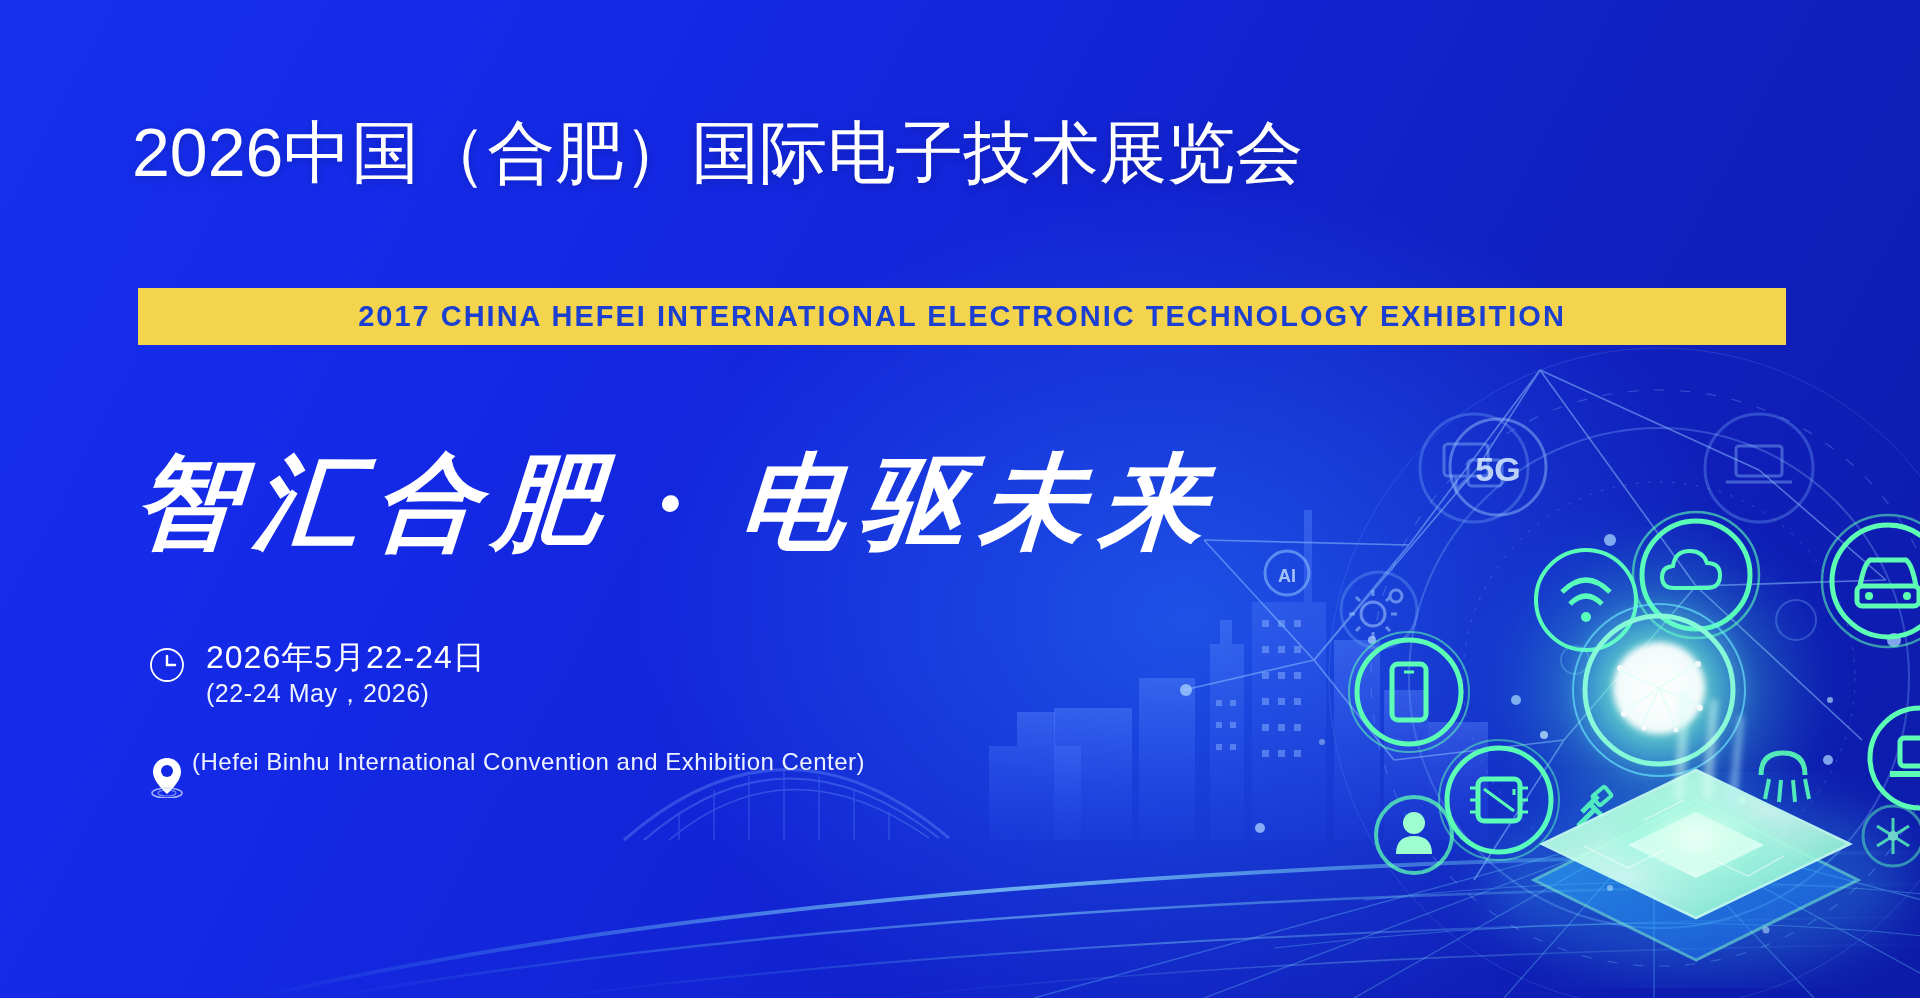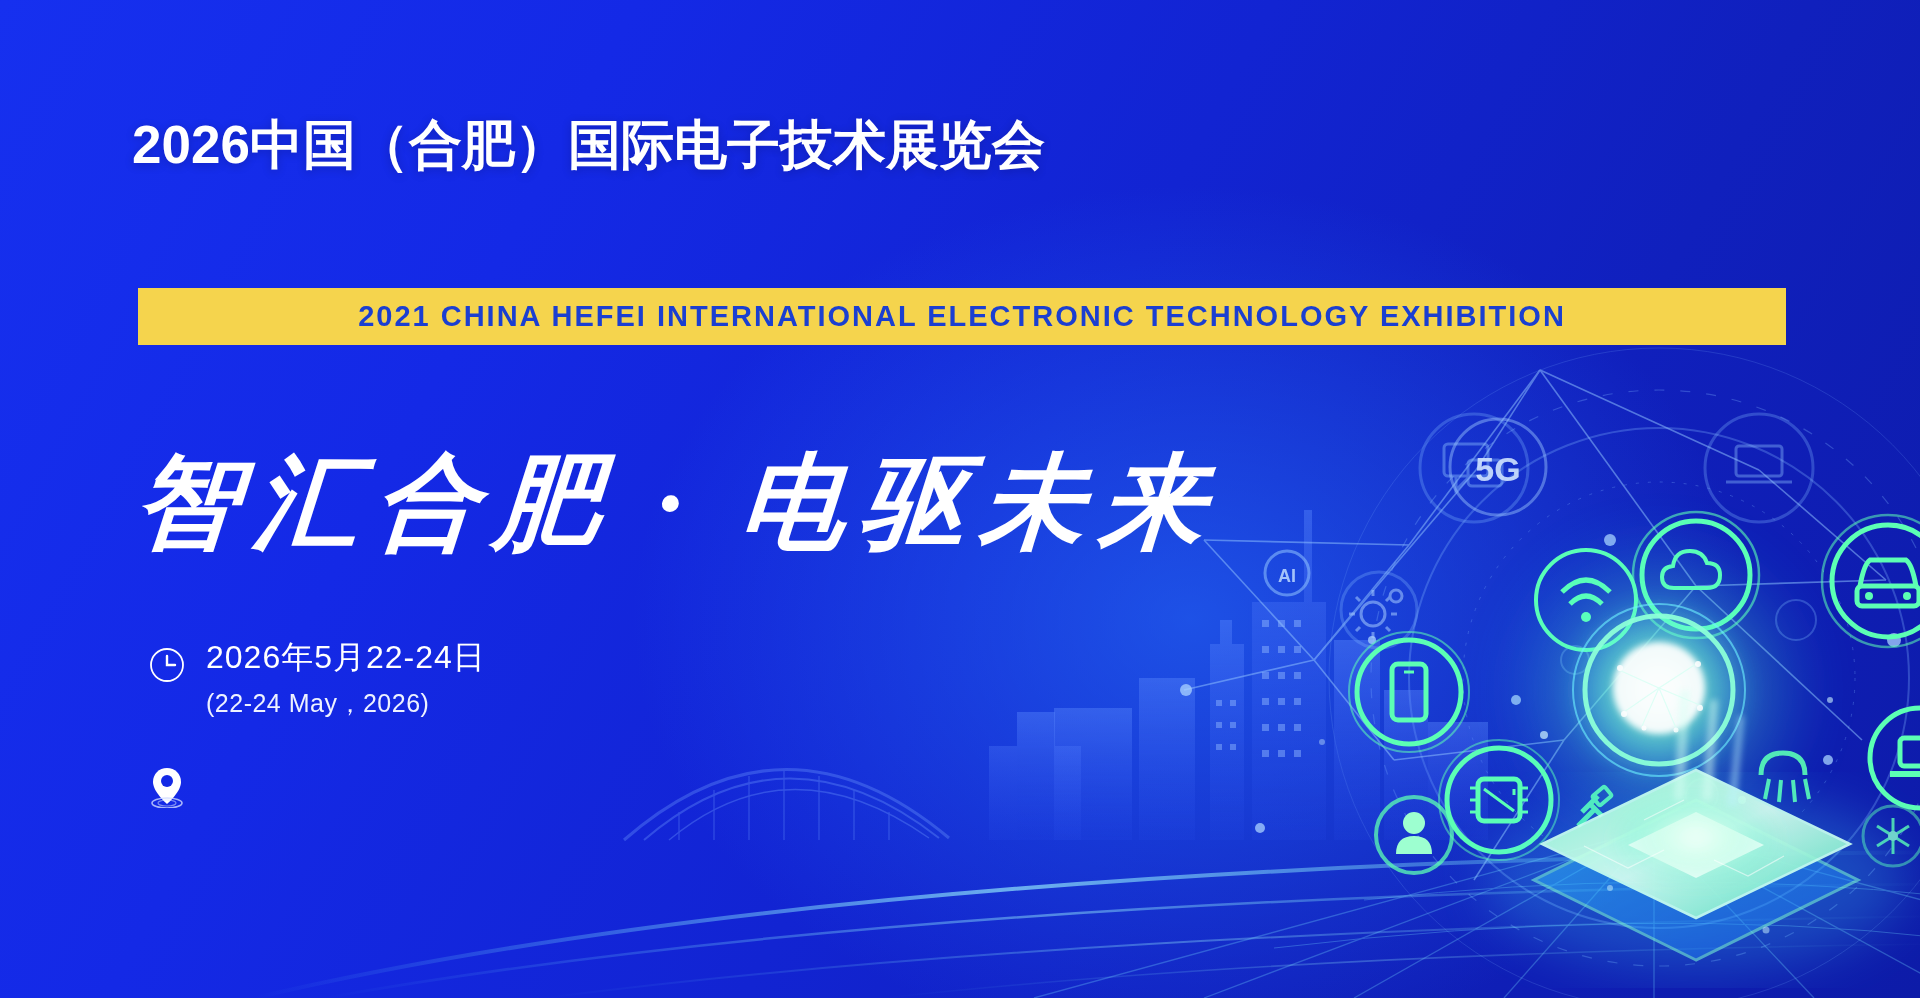--- a/index.html
+++ b/index.html
@@ -14,21 +14,21 @@
 
   
   .bg-layer{position:absolute;inset:0;pointer-events:none;margin-left:24px;}
   .bg-svg{position:absolute;inset:0;width:1920px;height:998px;display:block;}
 
   
   .content{position:absolute;left:0;top:0;width:1920px;height:998px;}
 
   .main-title{
     position:absolute;left:132px;top:118px;
-    font-size:53px;line-height:1;font-weight:700;color:#ffffff;
+    font-size:68px;line-height:1;font-weight:400;color:#ffffff;
     letter-spacing:0px;white-space:nowrap;
     font-family:"Liberation Sans","DejaVu Sans",sans-serif;
     text-shadow:0 2px 10px rgba(0,0,40,.22);
   }
 
   .sub-bar{
     position:absolute;left:138px;top:288px;width:1648px;height:57px;
     background:#f5d44d;display:flex;align-items:center;justify-content:center;
   }
   .sub-bar-text{
@@ -45,21 +45,21 @@
   .info-row{position:relative;margin-bottom:40px;}
   .info-icon{
     position:absolute;left:0;top:6px;width:40px;height:44px;
   }
   .info-main{
     margin-left:58px;font-size:32px;color:#ffffff;line-height:1.12;
     font-weight:400;letter-spacing:1px;white-space:nowrap;
     font-family:"Liberation Sans","DejaVu Sans",sans-serif;
   }
   .info-sub{
-    margin-left:58px;font-size:25px;color:#eef2ff;line-height:1.2;margin-top:12px;
+    margin-left:58px;font-size:25px;color:#eef2ff;line-height:1.2;margin-top:2px;
     letter-spacing:.5px;white-space:nowrap;
     font-family:"Liberation Sans","DejaVu Sans",sans-serif;
   }
   .info-row.venue .info-sub{margin-left:44px;font-size:24px;}
 </style>
 </head>
 <body>
 
 <div class="banner">
 
@@ -381,21 +381,21 @@
         <circle cx="1298" cy="742" r="3" opacity=".4"></circle>
       </g>
     </svg>
   </div>
 
   <div class="content">
 
     <div class="main-title">2026中国（合肥）国际电子技术展览会</div>
 
     <div class="sub-bar">
-      <span class="sub-bar-text">2021 CHINA HEFEI INTERNATIONAL ELECTRONIC TECHNOLOGY EXHIBITION</span>
+      <span class="sub-bar-text">2017 CHINA HEFEI INTERNATIONAL ELECTRONIC TECHNOLOGY EXHIBITION</span>
     </div>
 
     <div class="slogan">
       <svg width="1120" height="140" viewBox="0 0 1120 140">
         <text x="0" y="108" font-family="Liberation Serif, DejaVu Serif, serif" font-size="104" font-weight="700" fill="#ffffff" letter-spacing="16" font-style="italic" transform="skewX(-4)">智汇合肥 · 电驱未来</text>
       </svg>
     </div>
 
     <div class="info">
 
@@ -412,17 +412,18 @@
 
       <div class="info-row venue">
         <span class="info-icon">
           <svg width="38" height="44" viewBox="0 0 38 44">
             <path d="M19 4 C11 4 5 10 5 18 C5 28 19 40 19 40 C19 40 33 28 33 18 C33 10 27 4 19 4 Z" fill="#ffffff"></path>
             <circle cx="19" cy="17" r="6" fill="#1429e6"></circle>
             <ellipse cx="19" cy="39" rx="15" ry="5" fill="none" stroke="#cdd8ff" stroke-width="1.6" opacity=".8"></ellipse>
             <ellipse cx="19" cy="39" rx="9" ry="3" fill="none" stroke="#cdd8ff" stroke-width="1.2" opacity=".55"></ellipse>
           </svg>
         </span>
+        <div class="info-sub">(Hefei Binhu International Convention and Exhibition Center)</div>
       </div>
 
     </div>
   </div>
 </div>
 
 </body></html>

